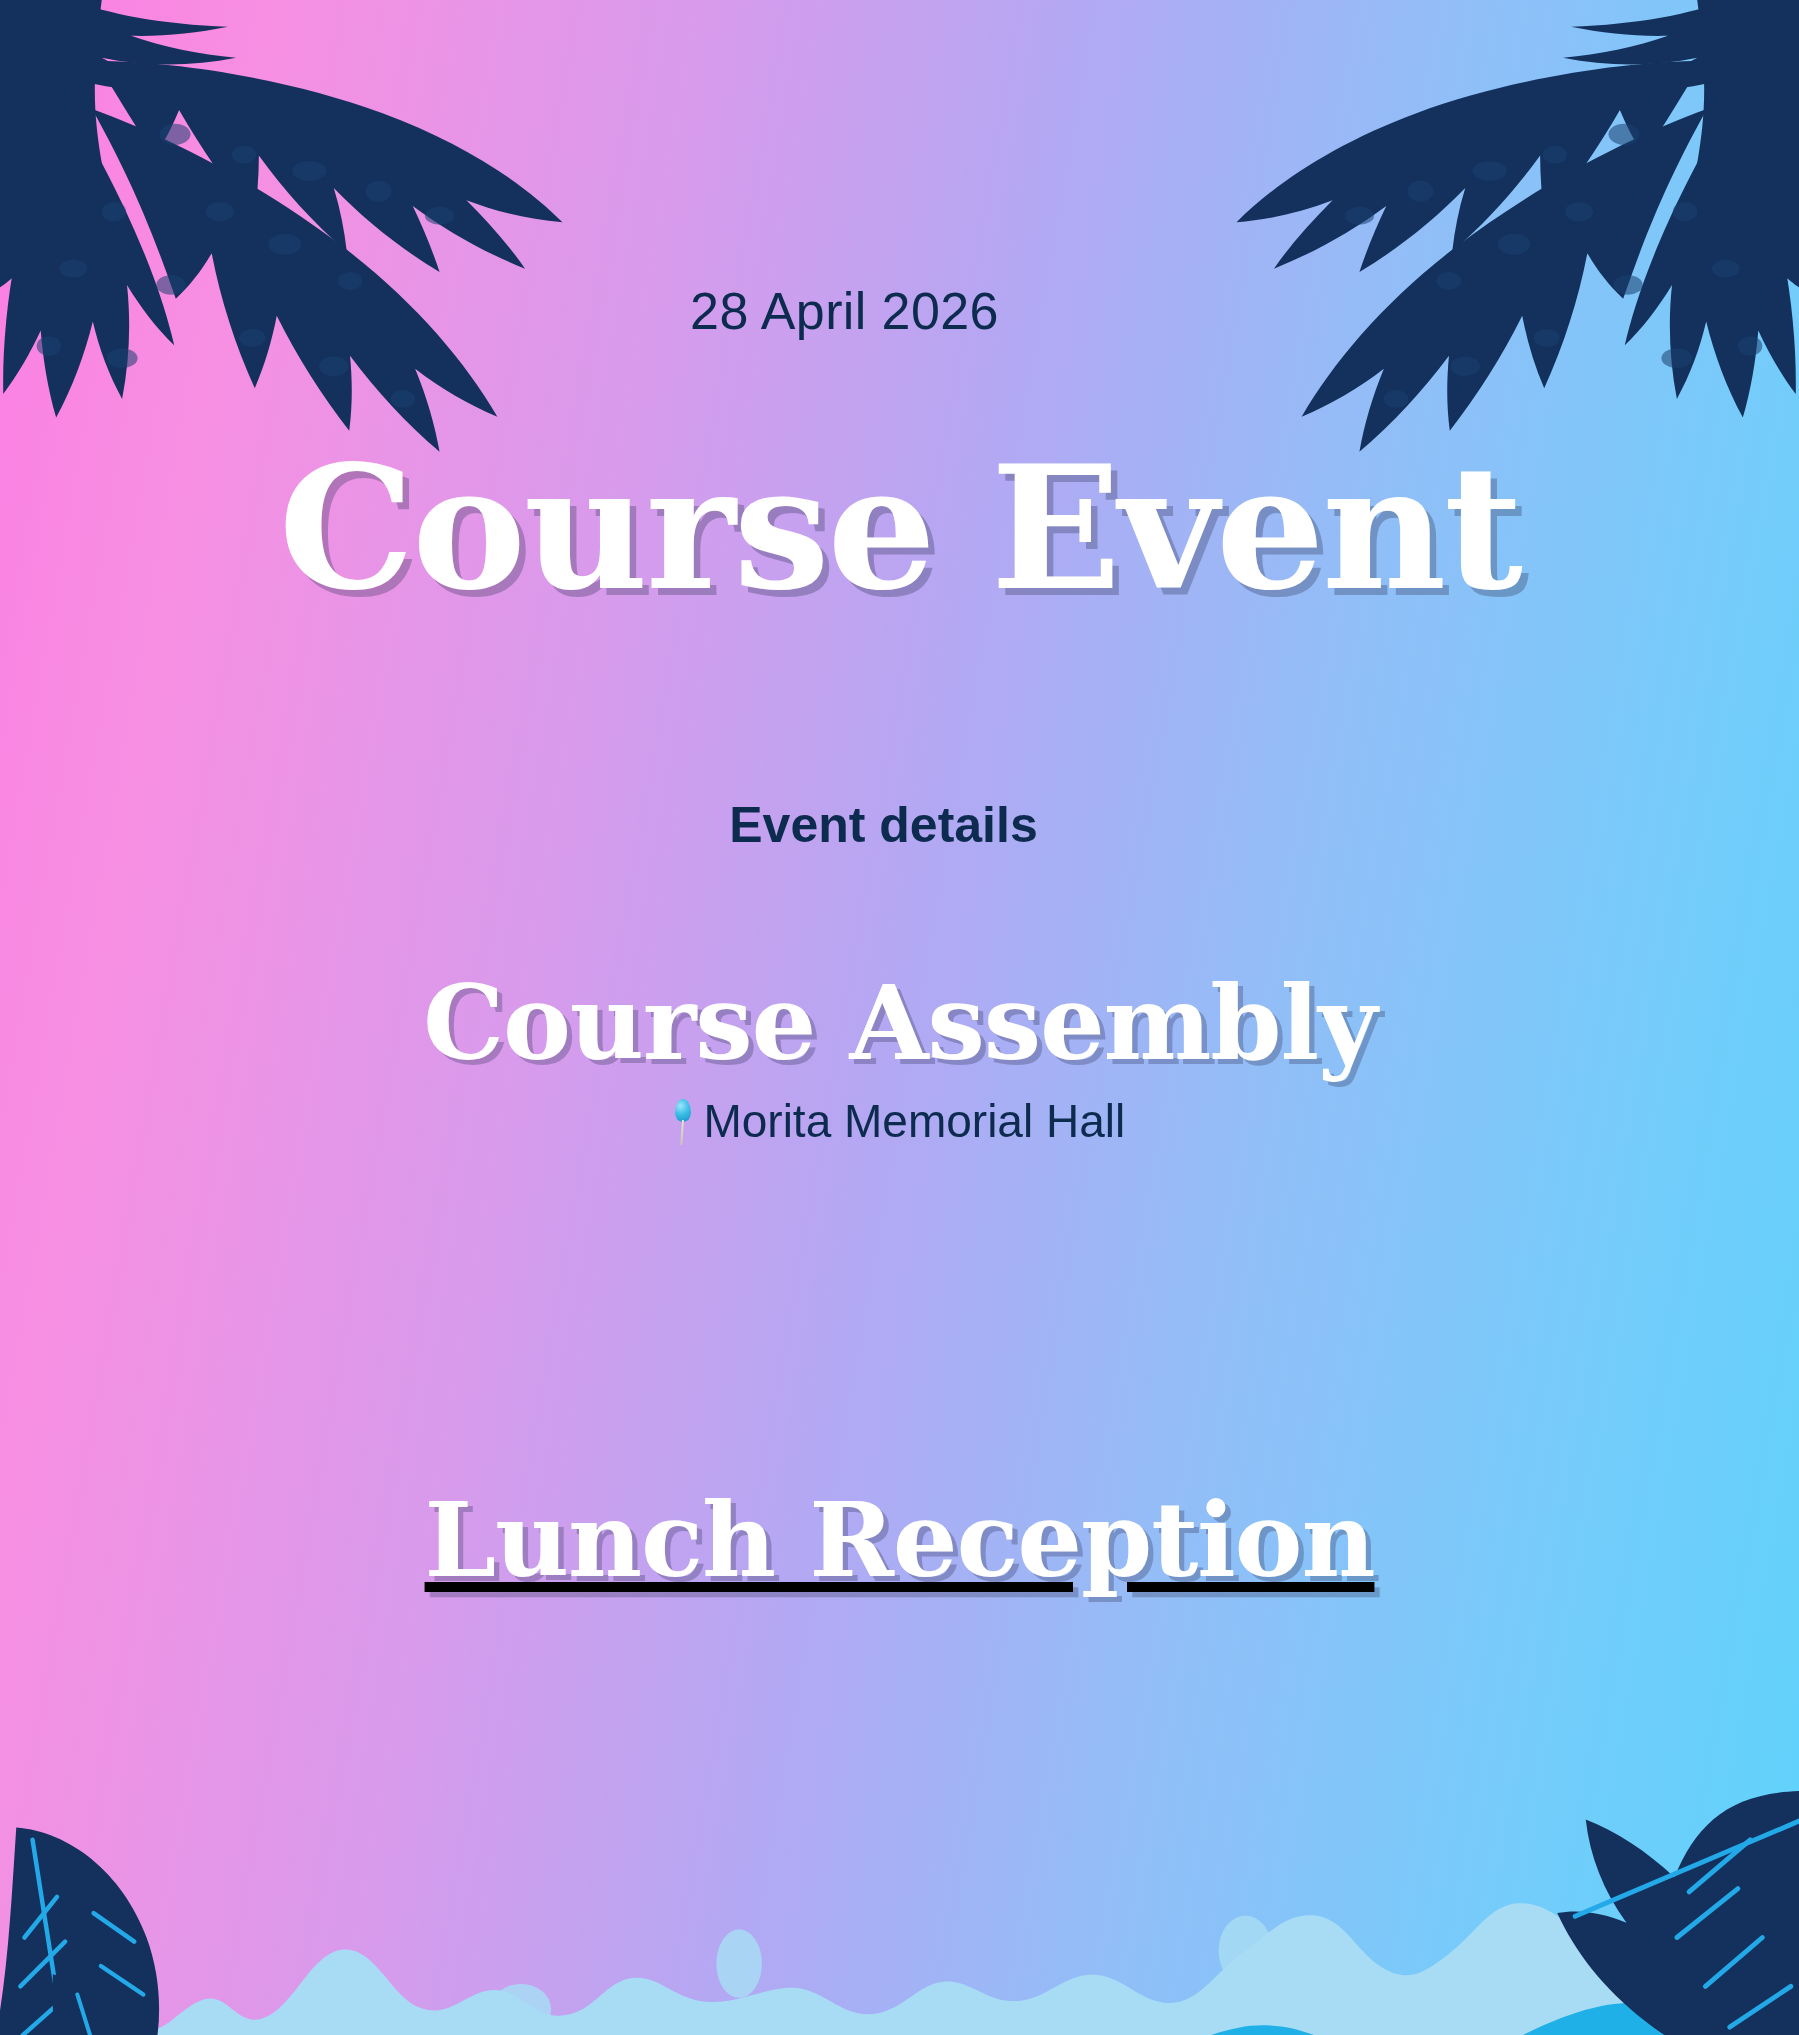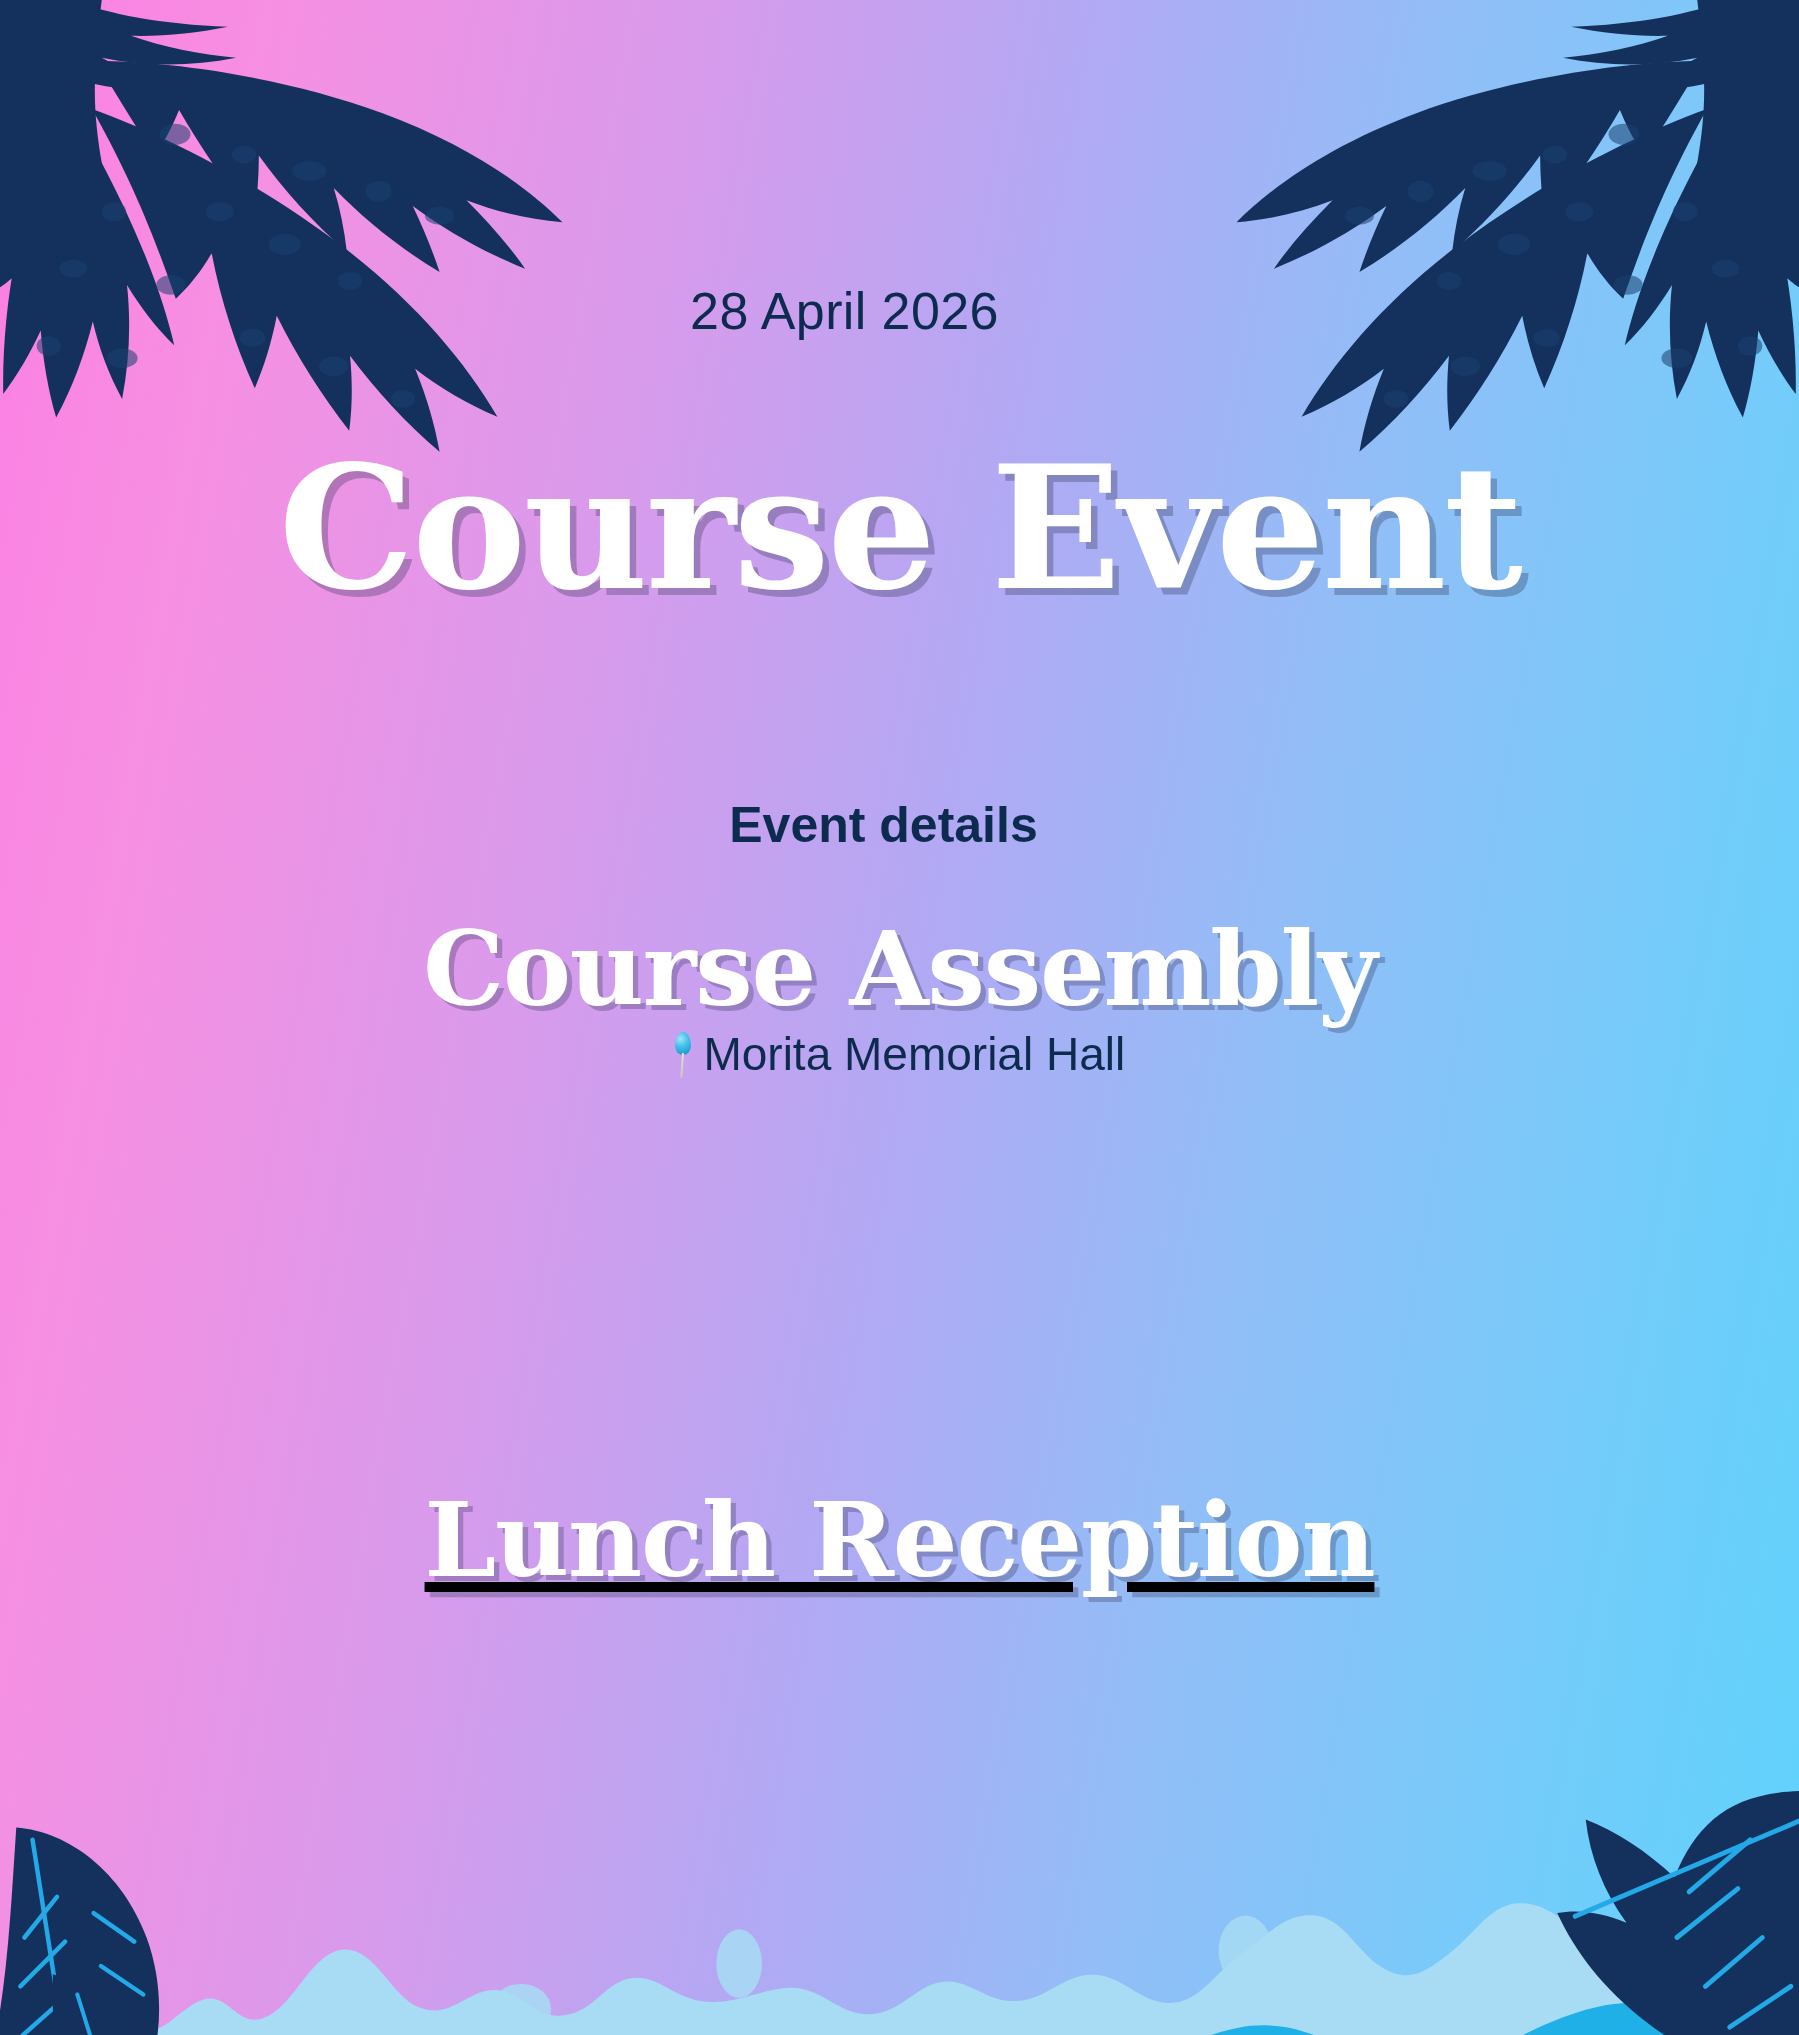--- a/index.html
+++ b/index.html
@@ -47,39 +47,39 @@
   }
 
   .evt{ position:absolute; left:0; width:1799px; }
   .evt-name{
     font-family:"DejaVu Serif", serif;
     font-weight:700; color:#ffffff;
     font-size:102px; line-height:1; letter-spacing:-1.2px;
     text-shadow:5.3px 5.3px 0 rgba(45,50,88,0.30);
   }
   .evt-loc{
-    margin-top:7px;
+    margin-top:20px;
     font-size:46px; font-weight:400; color:#0d2b4e;
     display:flex; align-items:center; justify-content:center; gap:10.6px;
   }
   .pin{
     display:inline-block; width:19px; height:49px; position:relative; top:2.4px;
   }
   .pin .head{
     position:absolute; left:1.2px; top:0; width:16.3px; height:23.6px;
     border-radius:50% 50% 48% 48%/58% 58% 42% 42%;
     background:radial-gradient(circle at 34% 30%, #9fe6fb 0%, #3fc0e8 42%, #0f8dc4 100%);
   }
   .pin .needle{
     position:absolute; left:8.1px; top:21px; width:2px; height:25px;
     background:linear-gradient(180deg,#e4e0cf,#cdc7b0);
     transform:rotate(4deg); transform-origin:top center;
   }
 
-  #evt0{ top:918px; }
+  #evt0{ top:972px; }
   #evt1{ top:1235px; }
   #evt2{ top:1489px;text-decoration:underline; }
 </style>
 </head>
 <body>
 
 <div id="poster">
 
   <svg class="layer" viewBox="0 0 4420 6250" preserveAspectRatio="none" style="z-index:5">
     <defs>

